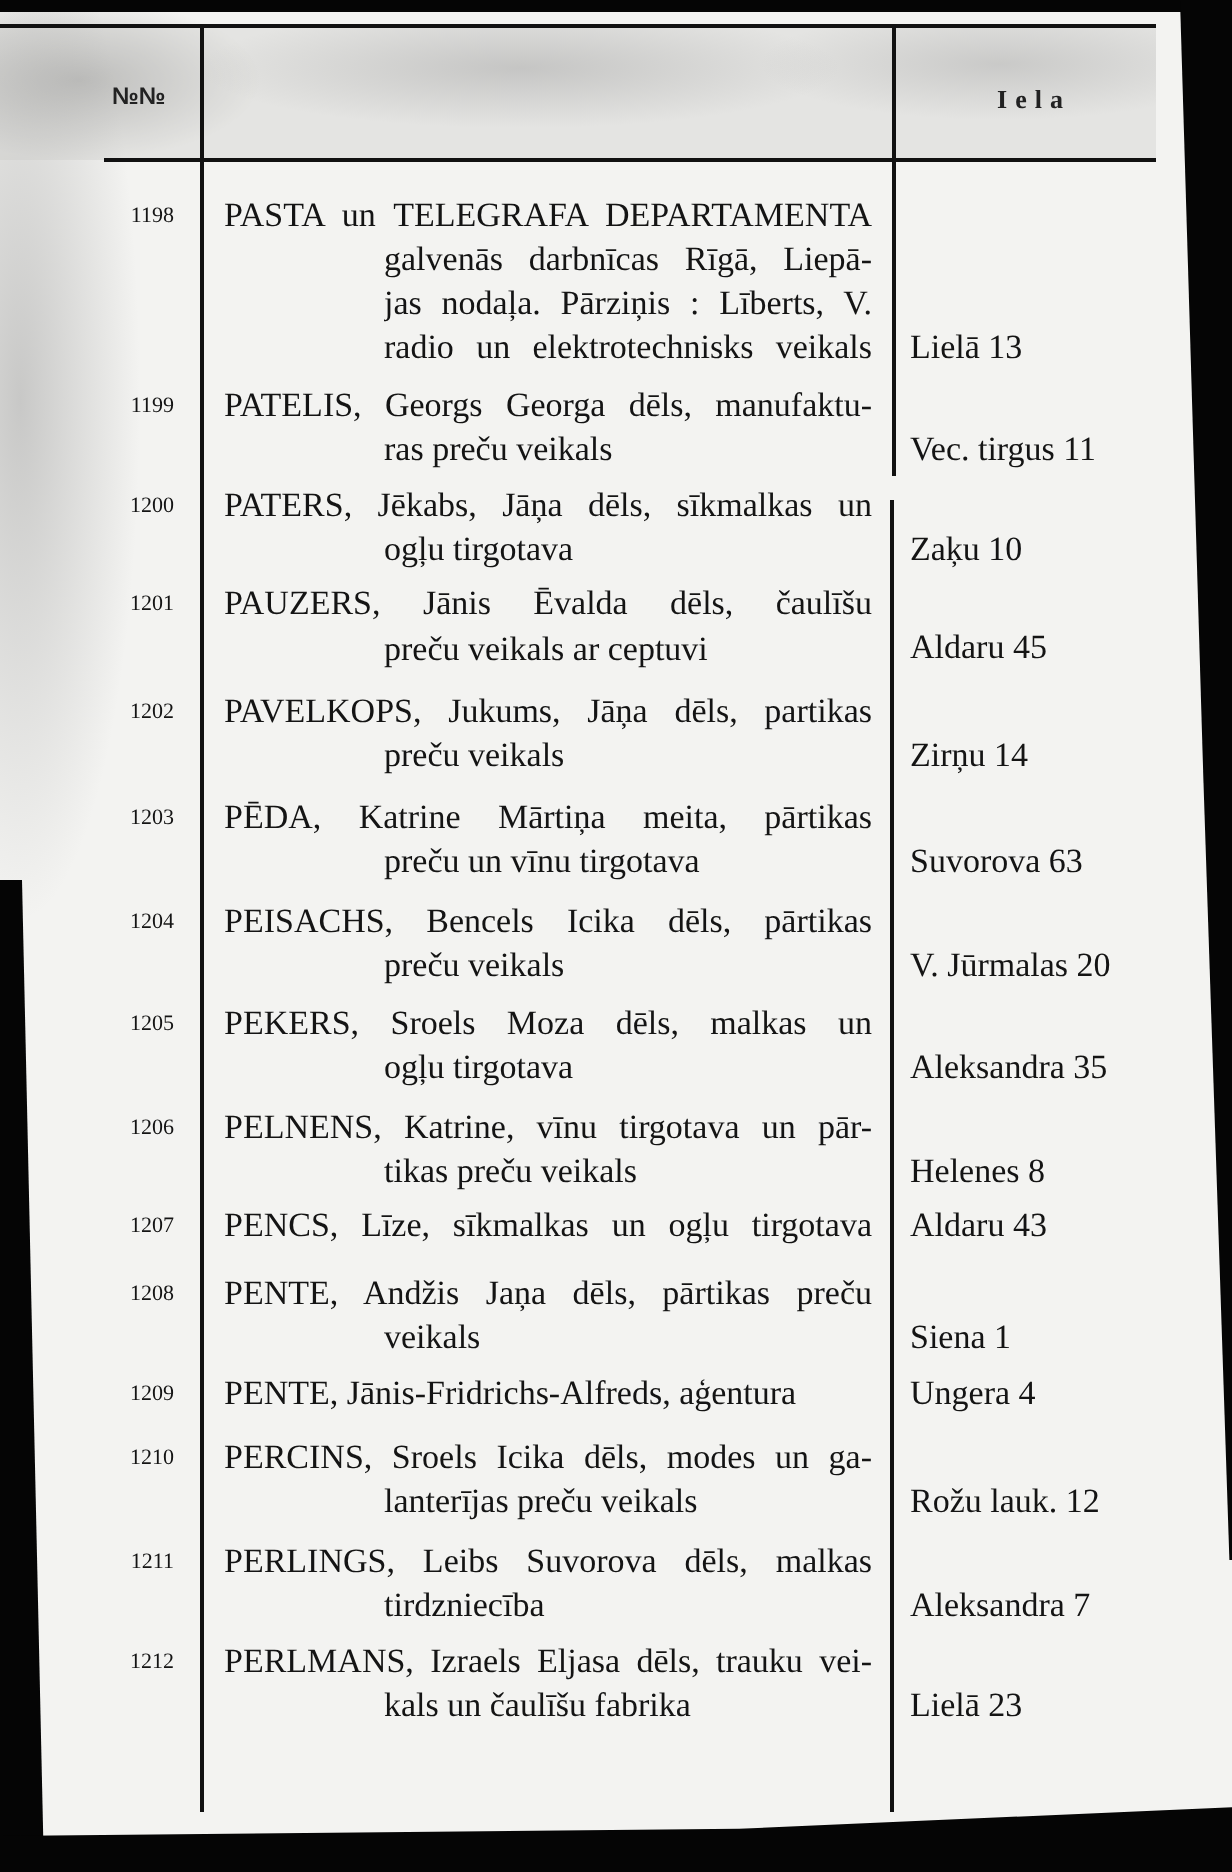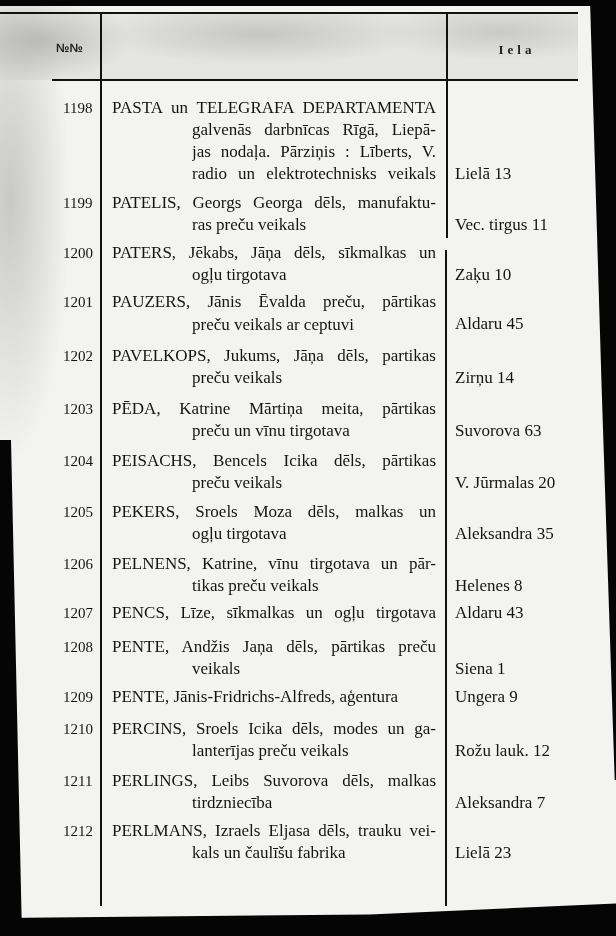--- a/index.html
+++ b/index.html
@@ -40,21 +40,21 @@
   #vline-addr-b { left: 445px; top: 250px; width: 1.6px; height: 656px; }
 
   .hdr-text { position: absolute; font-family: "Liberation Sans", "DejaVu Sans", sans-serif;
     font-weight: bold; font-size: 11.5px; color: #222; white-space: nowrap; }
   #hdr-num { left: 56px; top: 41px; font-size: 12px; }
   #hdr-firm-1 { left: 100px; width: 346px; top: 31px; text-align: center; }
   #hdr-firm-2 { left: 100px; width: 346px; top: 46px; text-align: center; }
   #hdr-street { left: 447px; width: 140px; top: 42px; text-align: center; letter-spacing: 4px; font-family: "Liberation Serif", serif; font-size: 13px; }
 
   
-  .entry-num { position: absolute; width: 40px; left: 63px; font-size: 15px; line-height: 22px; }
+  .entry-num { position: absolute; width: 40px; left: 47px; text-align: right; font-size: 11px; line-height: 22px; }
   .entry-line { position: absolute; font-size: 17px; line-height: 22px; white-space: nowrap; }
   .entry-line.first { left: 112px; width: 324px; }
   .entry-line.cont { left: 192px; width: 244px; }
   .entry-line.just { text-align: justify; text-align-last: justify; white-space: normal; height: 22px; overflow: hidden; }
   .entry-addr { position: absolute; left: 455px; font-size: 17px; line-height: 22px; white-space: nowrap; }
 </style>
 </head>
 <body>
 
 <div id="page">
@@ -85,21 +85,21 @@
         <div class="entry-addr" style="top: 214px;">Vec. tirgus 11</div>
       </div>
       <div>
         <div class="entry-num" style="top: 242px;">1200</div>
         <div class="entry-line first just" style="top: 242px;">PATERS, Jēkabs, Jāņa dēls, sīkmalkas un</div>
         <div class="entry-line cont" style="top: 264px;">ogļu tirgotava</div>
         <div class="entry-addr" style="top: 264px;">Zaķu 10</div>
       </div>
       <div>
         <div class="entry-num" style="top: 291px;">1201</div>
-        <div class="entry-line first just" style="top: 291px;">PAUZERS, Jānis Ēvalda preču, pārtikas</div>
+        <div class="entry-line first just" style="top: 291px;">PAUZERS, Jānis Ēvalda dēls, čaulīšu</div>
         <div class="entry-line cont" style="top: 314px;">preču veikals ar ceptuvi</div>
         <div class="entry-addr" style="top: 313px;">Aldaru 45</div>
       </div>
       <div>
         <div class="entry-num" style="top: 345px;">1202</div>
         <div class="entry-line first just" style="top: 345px;">PAVELKOPS, Jukums, Jāņa dēls, partikas</div>
         <div class="entry-line cont" style="top: 367px;">preču veikals</div>
         <div class="entry-addr" style="top: 367px;">Zirņu 14</div>
       </div>
       <div>
@@ -133,21 +133,21 @@
       </div>
       <div>
         <div class="entry-num" style="top: 636px;">1208</div>
         <div class="entry-line first just" style="top: 636px;">PENTE, Andžis Jaņa dēls, pārtikas preču</div>
         <div class="entry-line cont" style="top: 658px;">veikals</div>
         <div class="entry-addr" style="top: 658px;">Siena 1</div>
       </div>
       <div>
         <div class="entry-num" style="top: 686px;">1209</div>
         <div class="entry-line first" style="top: 686px;">PENTE, Jānis-Fridrichs-Alfreds, aģentura</div>
-        <div class="entry-addr" style="top: 686px;">Ungera 9</div>
+        <div class="entry-addr" style="top: 686px;">Ungera 4</div>
       </div>
       <div>
         <div class="entry-num" style="top: 718px;">1210</div>
         <div class="entry-line first just" style="top: 718px;">PERCINS, Sroels Icika dēls, modes un ga-</div>
         <div class="entry-line cont" style="top: 740px;">lanterījas preču veikals</div>
         <div class="entry-addr" style="top: 740px;">Rožu lauk. 12</div>
       </div>
       <div>
         <div class="entry-num" style="top: 770px;">1211</div>
         <div class="entry-line first just" style="top: 770px;">PERLINGS, Leibs Suvorova dēls, malkas</div>

